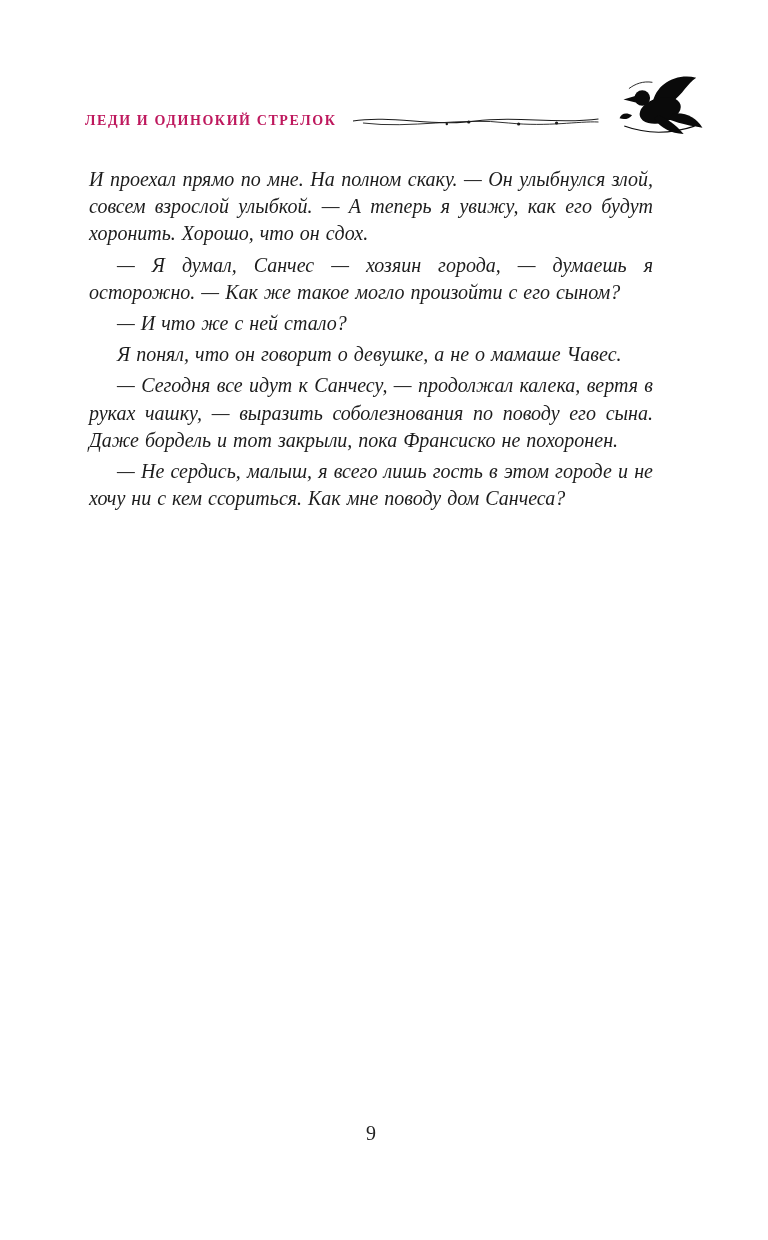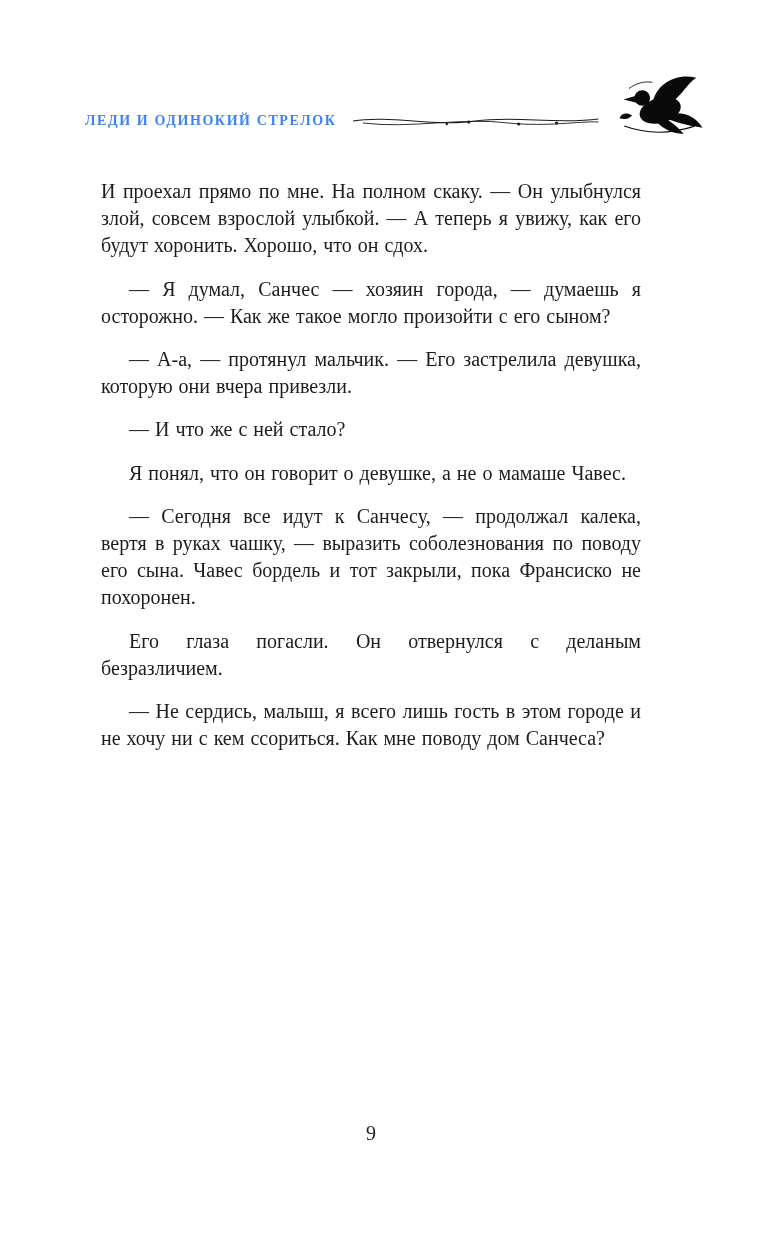--- a/index.html
+++ b/index.html
@@ -24,21 +24,21 @@
     left: 85px;
     width: 515px;
     display: flex;
     align-items: center;
     gap: 14px;
   }
   .header-title {
     font-size: 14px;
     font-weight: bold;
     letter-spacing: 1.6px;
-    color: #3b82f6;
+    color: #be185d;
     text-transform: uppercase;
     white-space: nowrap;
   }
   .squiggle {
     flex: 1 1 auto;
     height: 18px;
     min-width: 0;
   }
 
   
@@ -55,23 +55,24 @@
     position: absolute;
     top: 162px;
     left: 85px;
     width: 572px;
     font-size: 20px;
     line-height: 27.2px;
     text-align: justify;
     hyphens: auto;
   }
   .body-text p {
-    margin: 16px;
+    margin: 4px;
     text-indent: 28px;
     word-spacing: 1px;
+    font-style: italic;
   }
   .body-text p.no-indent {
     text-indent: 0;
   }
 
   
   .page-footer {
     position: absolute;
     left: 85px;
     width: 572px;
@@ -118,25 +119,23 @@
       <path d="M18,58 C10,54 4,56 2,62 C8,64 14,63 18,58 Z"></path>
     </g>
 
     <path d="M8,72 C30,80 62,84 98,72" fill="none" stroke="#0a0a0a" stroke-width="1.4"></path>
     <path d="M14,24 C22,18 32,14 44,16" fill="none" stroke="#0a0a0a" stroke-width="1.1"></path>
   </svg>
 
   <main class="body-text">
     <p class="no-indent">И проехал прямо по мне. На полном скаку. — Он улыбнулся злой, совсем взрослой улыбкой. — А теперь я увижу, как его будут хоронить. Хорошо, что он сдох.</p>
     <p>— Я думал, Санчес — хозяин города, — думаешь я осторожно. — Как же такое могло произойти с его сыном?</p>
-    <p>— А-а, — протянул мальчик. — Его застрелила девушка, которую они вчера привезли.</p>
     <p>— И что же с ней стало?</p>
     <p>Я понял, что он говорит о девушке, а не о мамаше Чавес.</p>
-    <p>— Сегодня все идут к Санчесу, — продолжал калека, вертя в руках чашку, — выразить соболезнования по поводу его сына. Чавес бордель и тот закрыли, пока Франсиско не похоронен.</p>
-    <p>Его глаза погасли. Он отвернулся с деланым безразличием.</p>
+    <p>— Сегодня все идут к Санчесу, — продолжал калека, вертя в руках чашку, — выразить соболезнования по поводу его сына. Даже бордель и тот закрыли, пока Франсиско не похоронен.</p>
     <p>— Не сердись, малыш, я всего лишь гость в этом городе и не хочу ни с кем ссориться. Как мне поводу дом Санчеса?</p>
   </main>
 
   <footer class="page-footer">
     <span class="page-number">9</span>
   </footer>
 
 </div>
 
 </body></html>

